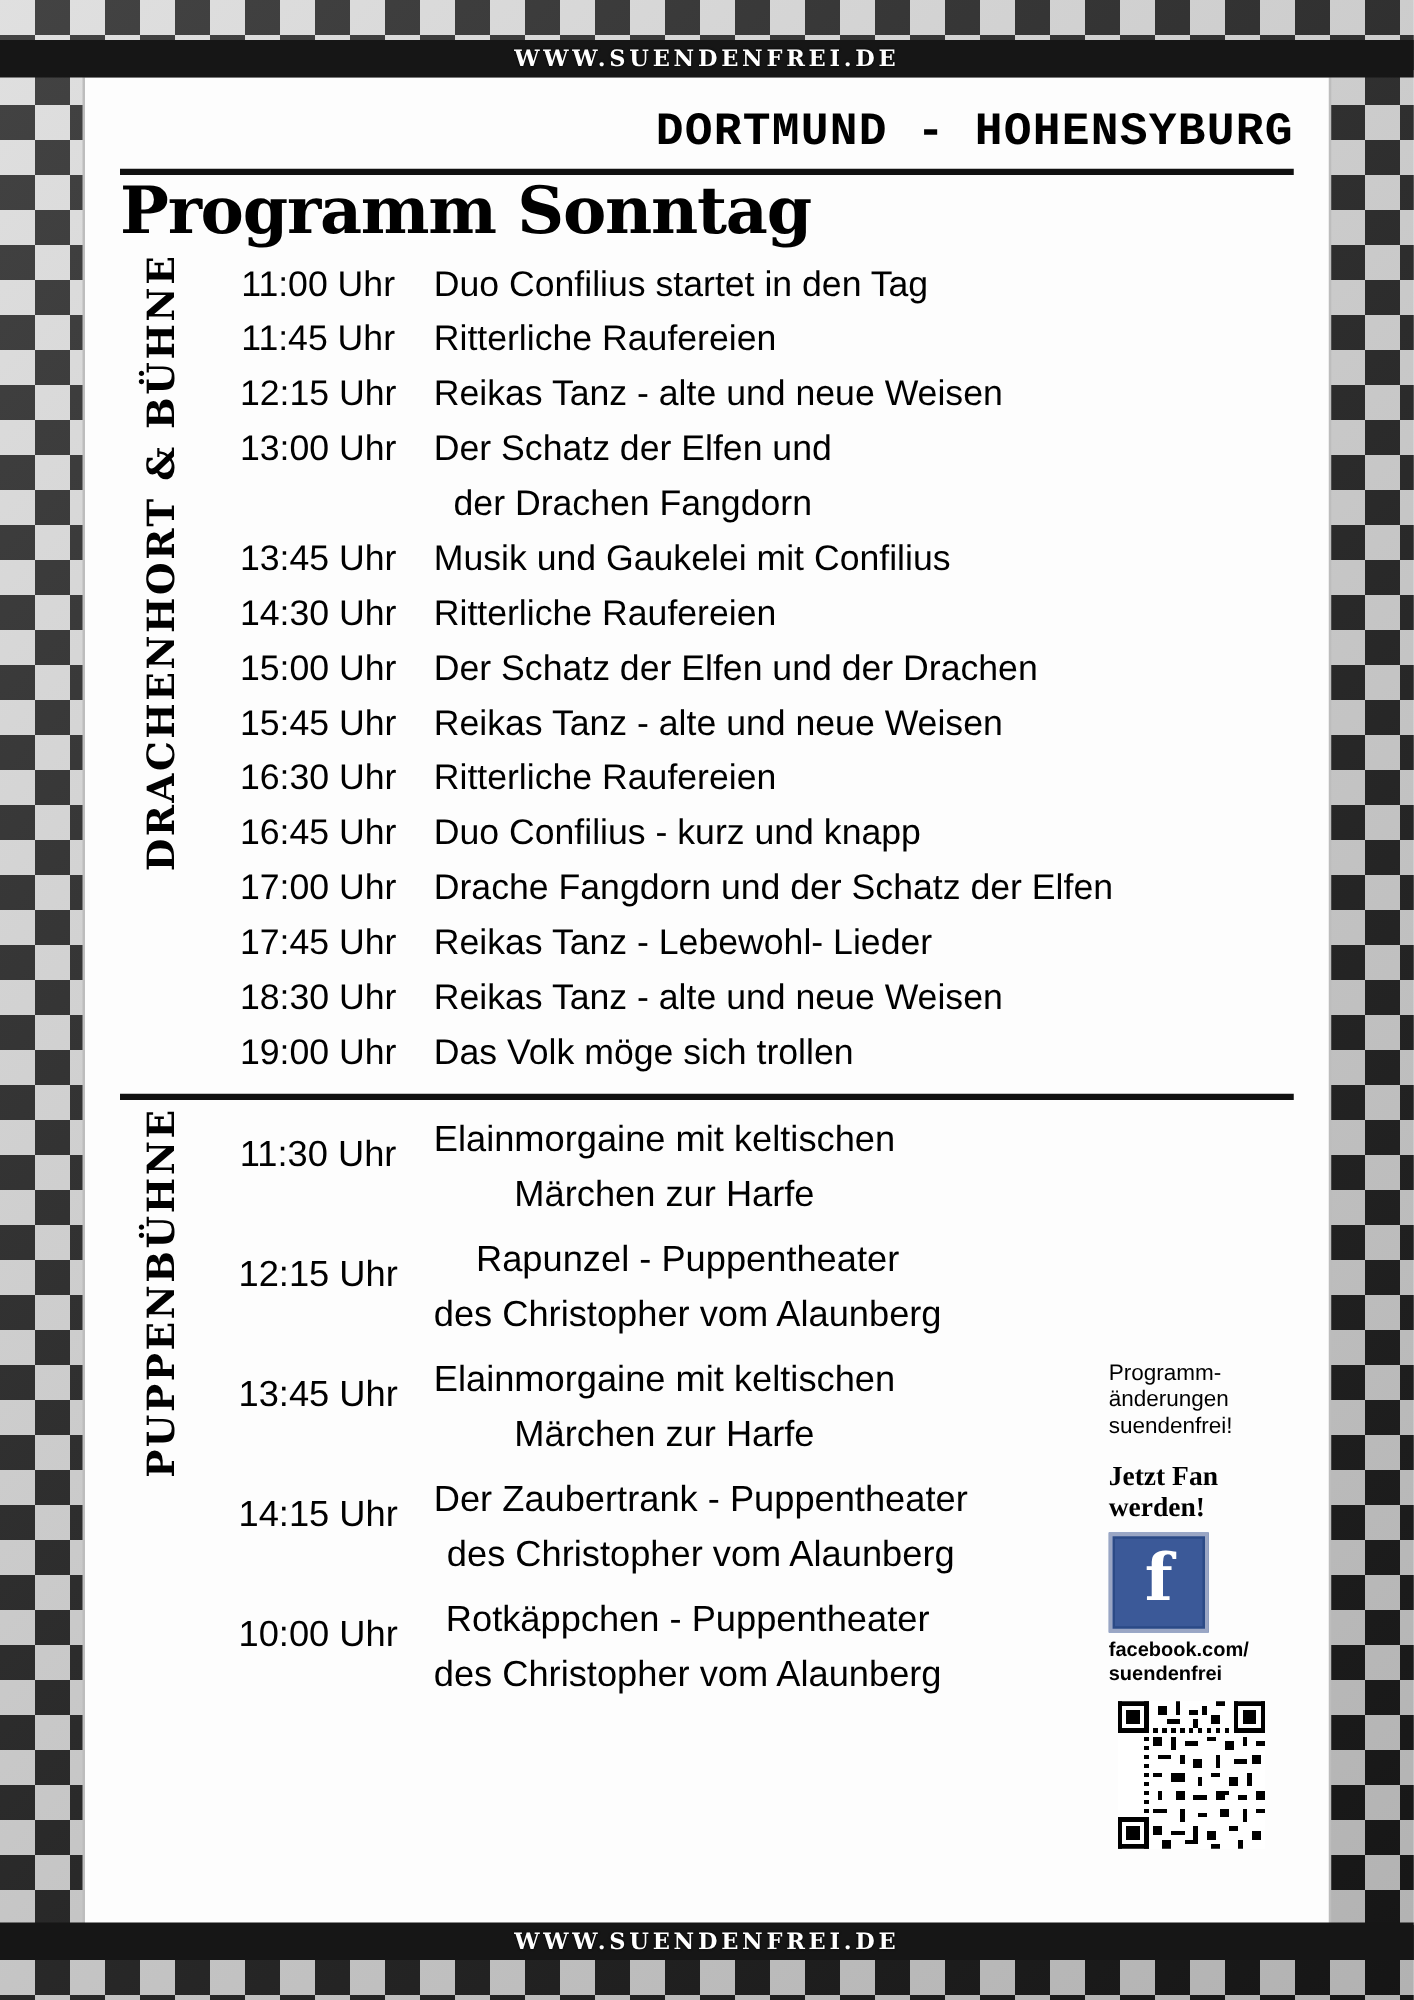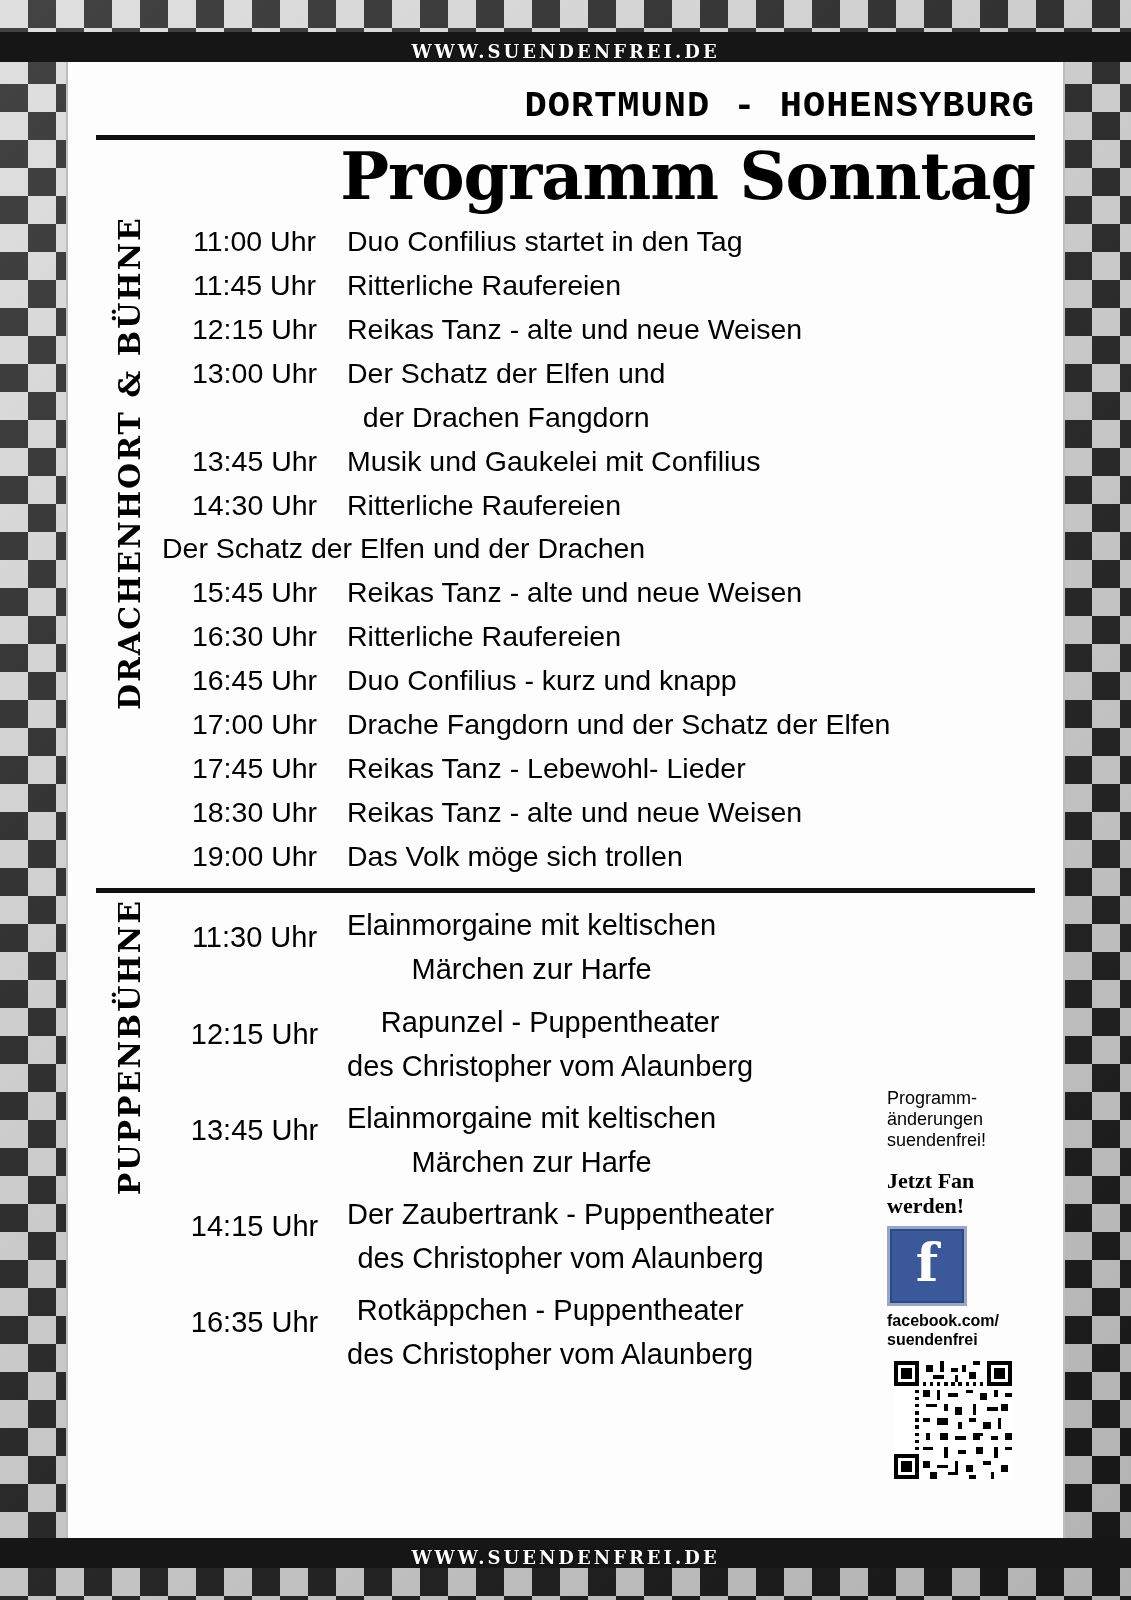--- a/index.html
+++ b/index.html
@@ -31,21 +31,21 @@
     pointer-events: none;
   }
 
   .band {
     position: absolute;
     left: 0;
     right: 0;
     height: 30px;
     background: #161616;
     display: flex;
-    align-items: flex-end;
+    align-items: center;
     justify-content: center;
     z-index: 4;
   }
   .band.top { top: 32px; }
   .band.bottom { bottom: 32px; }
   .band span {
     color: #fff;
     font-family: "DejaVu Serif", serif;
     font-weight: bold;
     letter-spacing: 3px;
@@ -84,24 +84,24 @@
     line-height: 1;
     white-space: nowrap;
   }
   .rule {
     height: 5px;
     background: #111;
     margin: 10px 0 2px 0;
   }
   h2.program {
     margin: 2px 0 6px 0;
-    text-align: right;
+    text-align: left;
     font-family: "DejaVu Serif", serif;
     font-weight: bold;
-    font-size: 65px;
+    font-size: 52px;
     line-height: 1.05;
     letter-spacing: -1px;
   }
 
   
   .section {
     display: flex;
     align-items: flex-start;
   }
   .section-label {
@@ -270,20 +270,21 @@
           </div>
 
           <div class="row">
             <div class="time">14:30 Uhr</div>
             <div class="title">
               <span>Ritterliche Raufereien</span>
             </div>
           </div>
 
           <div class="row">
+            <div class="time">15:00 Uhr</div>
             <div class="title">
               <span>Der Schatz der Elfen und der Drachen</span>
             </div>
           </div>
 
           <div class="row">
             <div class="time">15:45 Uhr</div>
             <div class="title">
               <span>Reikas Tanz - alte und neue Weisen</span>
             </div>
@@ -368,21 +369,21 @@
 
           <div class="row">
             <div class="time">14:15 Uhr</div>
             <div class="title">
               <span>Der Zaubertrank - Puppentheater</span>
               <span class="line2">des Christopher vom Alaunberg</span>
             </div>
           </div>
 
           <div class="row">
-            <div class="time">16:35 Uhr</div>
+            <div class="time">10:00 Uhr</div>
             <div class="title">
               <span>Rotkäppchen - Puppentheater</span>
               <span class="line2">des Christopher vom Alaunberg</span>
             </div>
           </div>
 
         </div>
       </div>
 
       <div class="sidebar">

